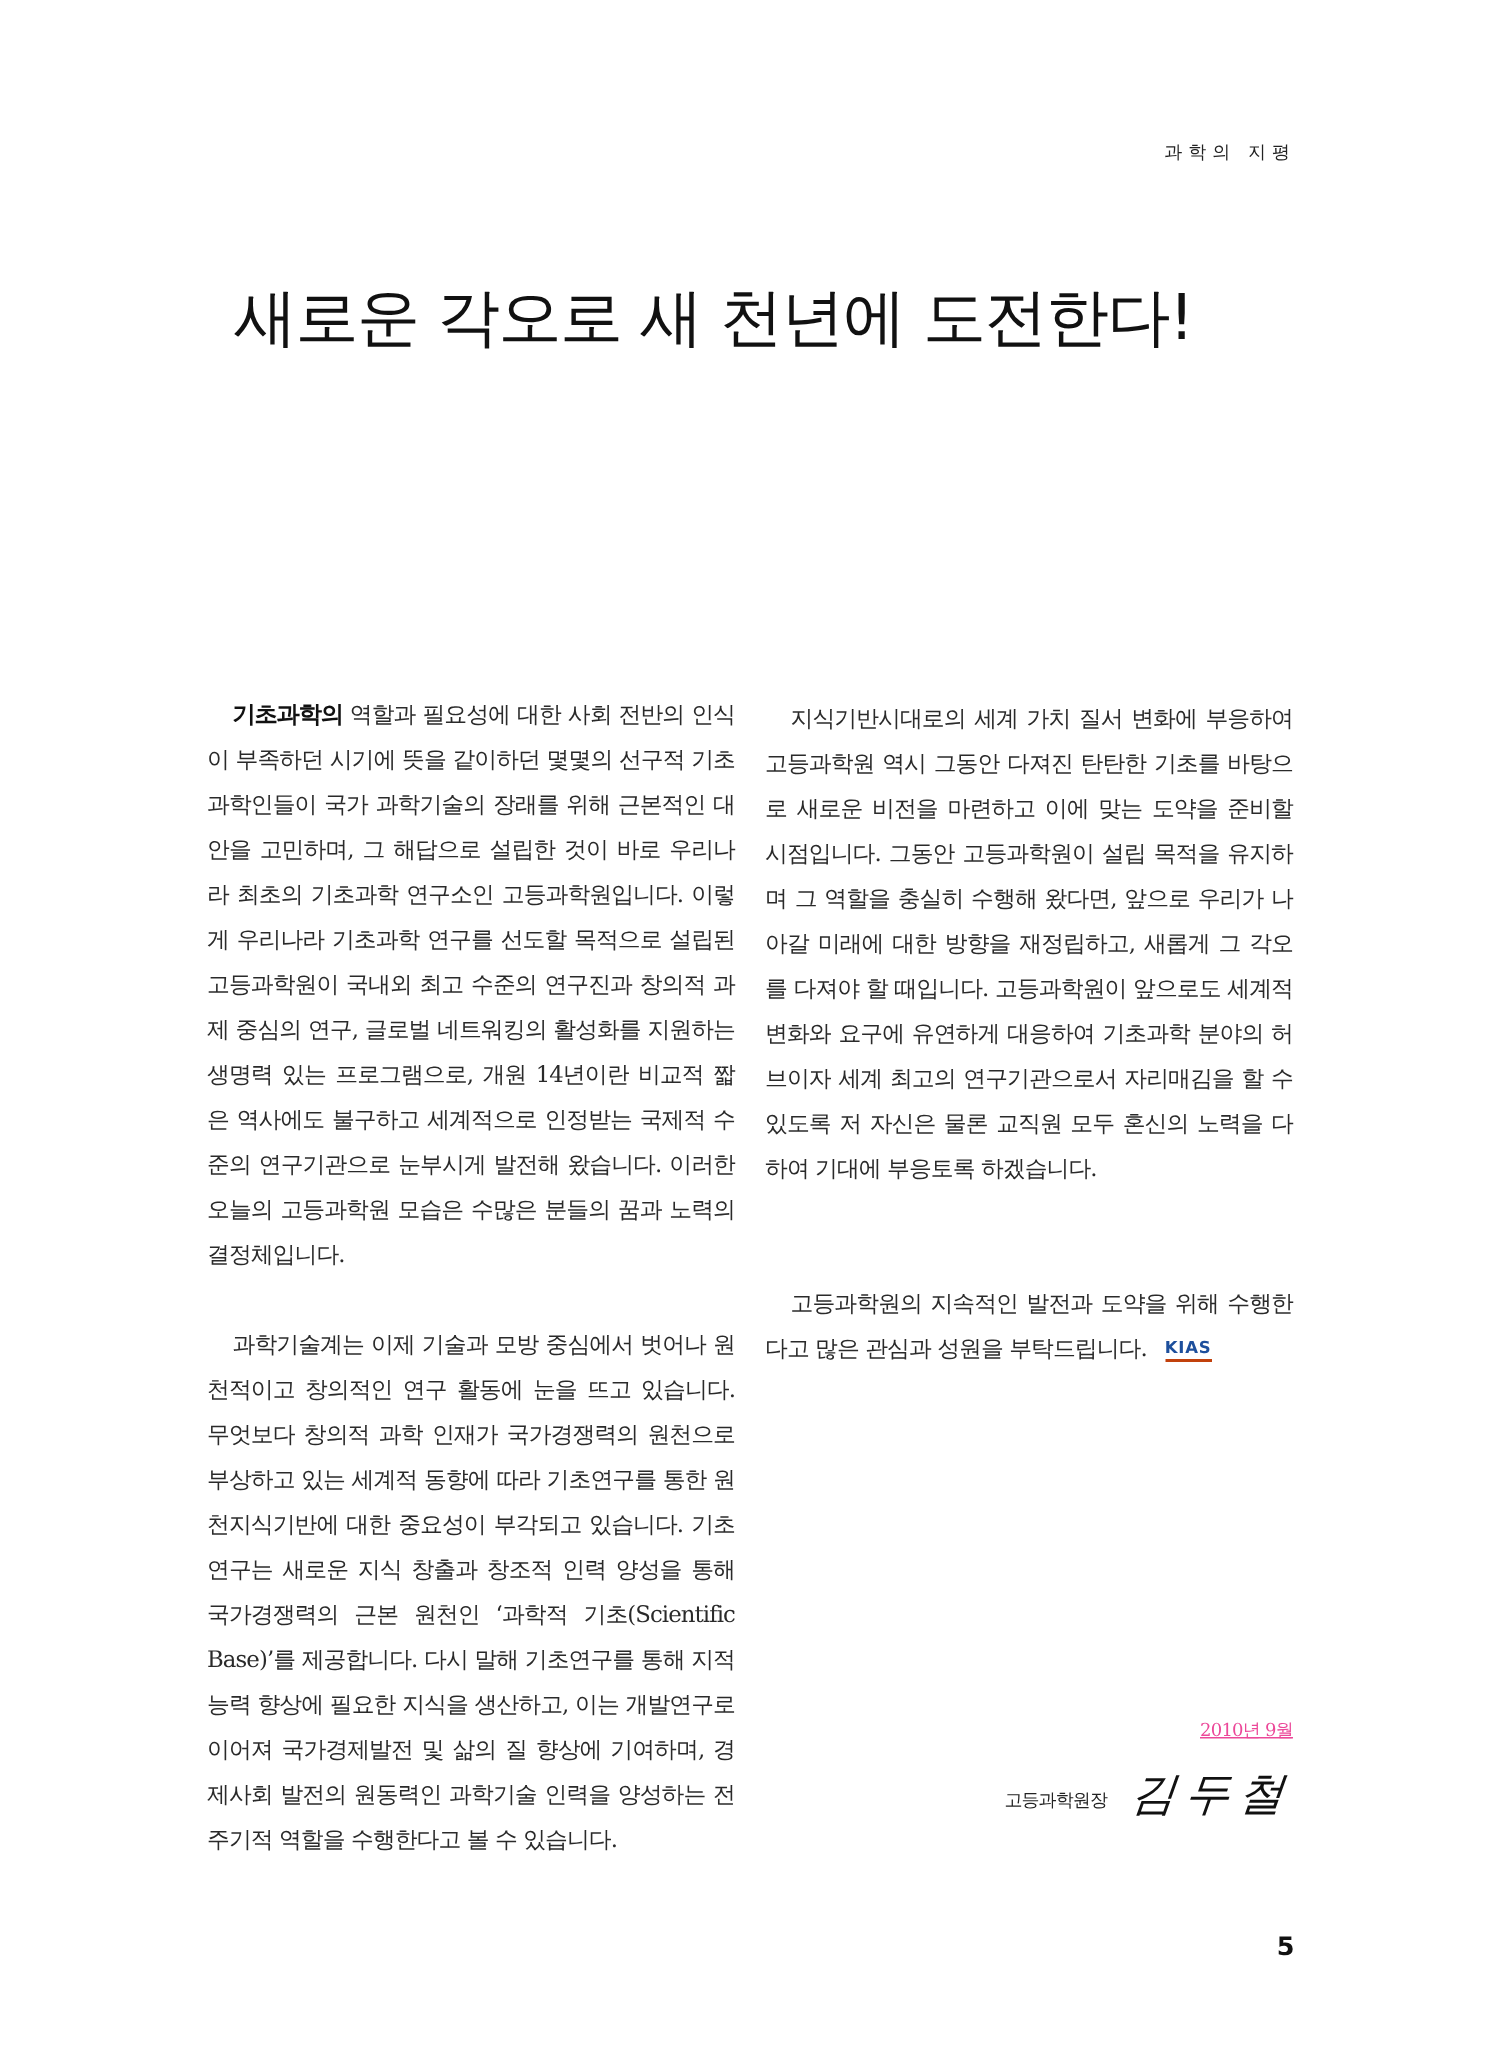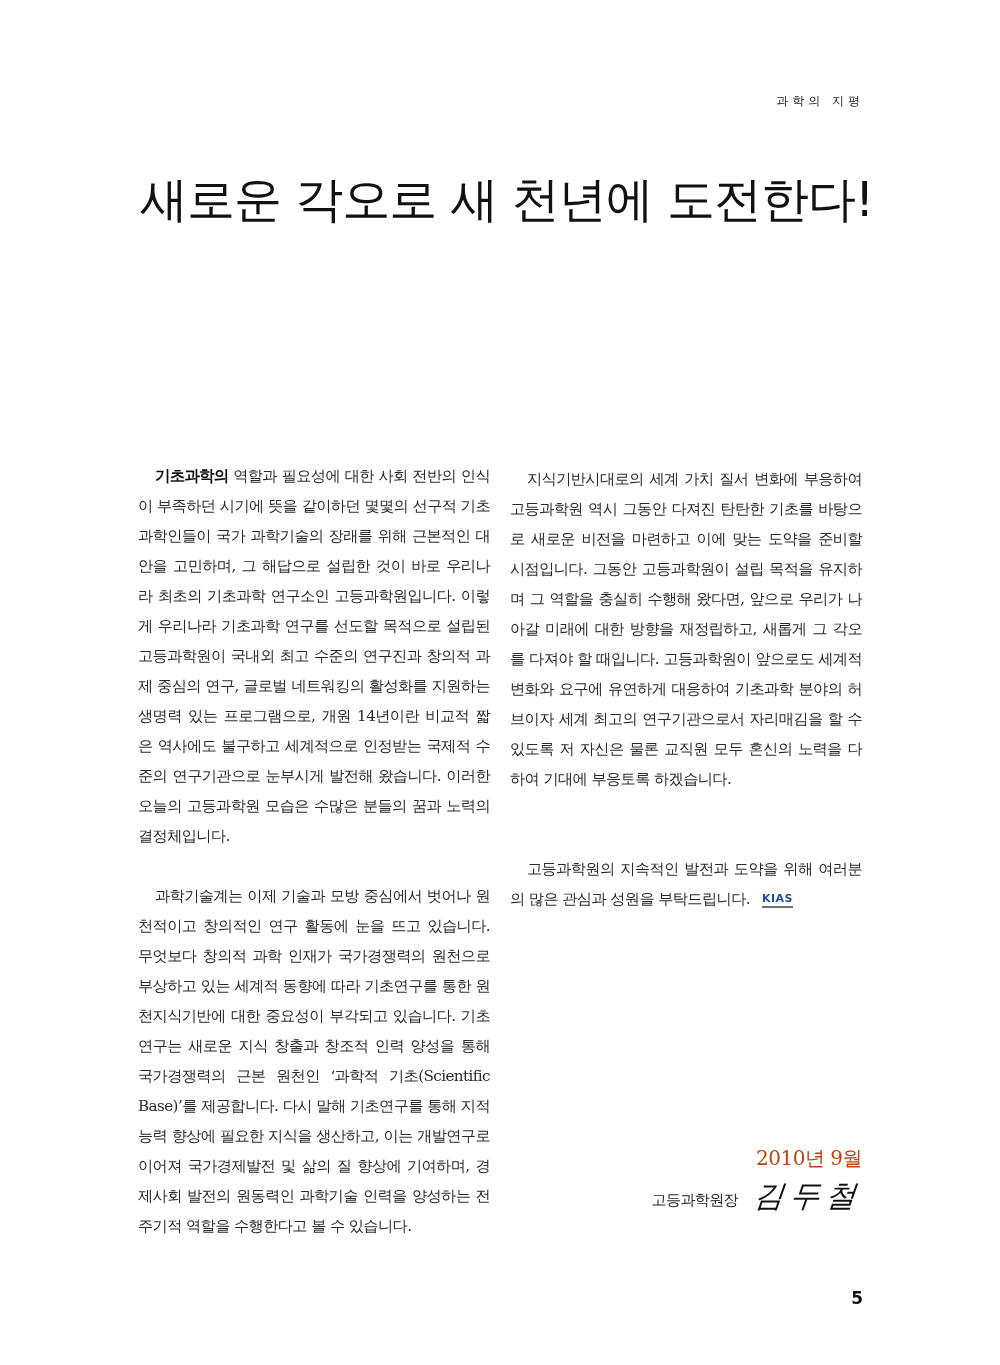--- a/index.html
+++ b/index.html
@@ -9,53 +9,53 @@
     color: #2a2a2a;
   }
   .section-label {
     position: absolute; right: 136px; top: 93px;
     font-family: "DejaVu Sans", sans-serif; font-weight: normal;
     font-size: 12px; letter-spacing: 4px; color: #222;
   }
   .title {
     position: absolute; left: 140px; top: 168px; width: 720px;
     font-family: "DejaVu Sans", sans-serif;
-    font-size: 48px; font-weight: normal; color: #111;
-    letter-spacing: -1px; white-space: nowrap; margin: 0;
+    font-size: 42px; font-weight: normal; color: #111;
+    letter-spacing: -1px; white-space: nowrap; margin: 16px;
   }
   .col {
     position: absolute; top: 437px; width: 352px;
     font-size: 15.2px; line-height: 30px; text-align: justify;
     letter-spacing: -0.6px;
   }
   .col-left { left: 138px; margin-top: 24px; }
   .col-right { left: 510px; margin-top: 27px; }
   .para { margin: 0; text-indent: 17px; }
   .gap { height: 30px; }
   .lead-bold {
     font-family: "DejaVu Sans", sans-serif; font-weight: bold; color: #111;
     font-size: 15.5px; letter-spacing: -0.8px;
   }
   .kias-logo {
     display: inline-block; margin-left: 12px; vertical-align: 2px;
     font-family: "DejaVu Sans", sans-serif; font-weight: bold;
     font-size: 11px; color: #1d4f9c; letter-spacing: 0.5px;
-    border-bottom: 2px solid #737373; line-height: 12px; padding-bottom: 1px;
+    border-bottom: 2px solid #c2410c; line-height: 12px; padding-bottom: 1px;
     text-indent: 0;
   }
   .sign-date {
     position: absolute; right: 138px; top: 1145px;
-    font-size: 20px; color: #c2410c; letter-spacing: -0.5px;
+    font-size: 12px; color: #ec4899; letter-spacing: -0.5px; text-decoration: underline;
   }
   .sign-row {
     position: absolute; right: 138px; top: 1176px;
     display: flex; align-items: center; gap: 16px;
   }
   .sign-position {
-    font-size: 15px; color: #222; letter-spacing: -0.6px; padding-top: 8px;
+    font-size: 12px; color: #222; letter-spacing: -0.6px; padding-top: 8px;
   }
   .sign-name {
     font-family: "DejaVu Sans", sans-serif; font-style: italic;
     font-size: 30px; color: #111; letter-spacing: 6px;
     transform: skewX(-6deg);
   }
   .page-number {
     position: absolute; right: 137px; top: 1288px;
     font-family: "DejaVu Sans", sans-serif; font-weight: bold;
     font-size: 17px; color: #111;
@@ -71,21 +71,21 @@
 <div class="col col-left">
   <p class="para"><span class="lead-bold">기초과학의</span><span> 역할과 필요성에 대한 사회 전반의 인식이 부족하던 시기에 뜻을 같이하던 몇몇의 선구적 기초과학인들이 국가 과학기술의 장래를 위해 근본적인 대안을 고민하며, 그 해답으로 설립한 것이 바로 우리나라 최초의 기초과학 연구소인 고등과학원입니다. 이렇게 우리나라 기초과학 연구를 선도할 목적으로 설립된 고등과학원이 국내외 최고 수준의 연구진과 창의적 과제 중심의 연구, 글로벌 네트워킹의 활성화를 지원하는 생명력 있는 프로그램으로, 개원 14년이란 비교적 짧은 역사에도 불구하고 세계적으로 인정받는 국제적 수준의 연구기관으로 눈부시게 발전해 왔습니다. 이러한 오늘의 고등과학원 모습은 수많은 분들의 꿈과 노력의 결정체입니다.</span></p>
   <div class="gap"></div>
   <p class="para">과학기술계는 이제 기술과 모방 중심에서 벗어나 원천적이고 창의적인 연구 활동에 눈을 뜨고 있습니다. 무엇보다 창의적 과학 인재가 국가경쟁력의 원천으로 부상하고 있는 세계적 동향에 따라 기초연구를 통한 원천지식기반에 대한 중요성이 부각되고 있습니다. 기초연구는 새로운 지식 창출과 창조적 인력 양성을 통해 국가경쟁력의 근본 원천인 ‘과학적 기초(Scientific Base)’를 제공합니다. 다시 말해 기초연구를 통해 지적능력 향상에 필요한 지식을 생산하고, 이는 개발연구로 이어져 국가경제발전 및 삶의 질 향상에 기여하며, 경제사회 발전의 원동력인 과학기술 인력을 양성하는 전주기적 역할을 수행한다고 볼 수 있습니다.</p>
 </div>
 
 <div class="col col-right">
   <p class="para">지식기반시대로의 세계 가치 질서 변화에 부응하여 고등과학원 역시 그동안 다져진 탄탄한 기초를 바탕으로 새로운 비전을 마련하고 이에 맞는 도약을 준비할 시점입니다. 그동안 고등과학원이 설립 목적을 유지하며 그 역할을 충실히 수행해 왔다면, 앞으로 우리가 나아갈 미래에 대한 방향을 재정립하고, 새롭게 그 각오를 다져야 할 때입니다. 고등과학원이 앞으로도 세계적 변화와 요구에 유연하게 대응하여 기초과학 분야의 허브이자 세계 최고의 연구기관으로서 자리매김을 할 수 있도록 저 자신은 물론 교직원 모두 혼신의 노력을 다하여 기대에 부응토록 하겠습니다.</p>
   <div class="gap"></div>
   <div class="gap"></div>
-  <p class="para"><span>고등과학원의 지속적인 발전과 도약을 위해 여러분의 많은 관심과 성원을 부탁드립니다.</span><span class="kias-logo">KIAS</span></p>
+  <p class="para"><span>고등과학원의 지속적인 발전과 도약을 위해 수행한다고 많은 관심과 성원을 부탁드립니다.</span><span class="kias-logo">KIAS</span></p>
 </div>
 
 <div class="sign-date">2010년 9월</div>
 <div class="sign-row">
   <span class="sign-position">고등과학원장</span>
   <span class="sign-name">김두철</span>
 </div>
 
 <div class="page-number">5</div>
 

